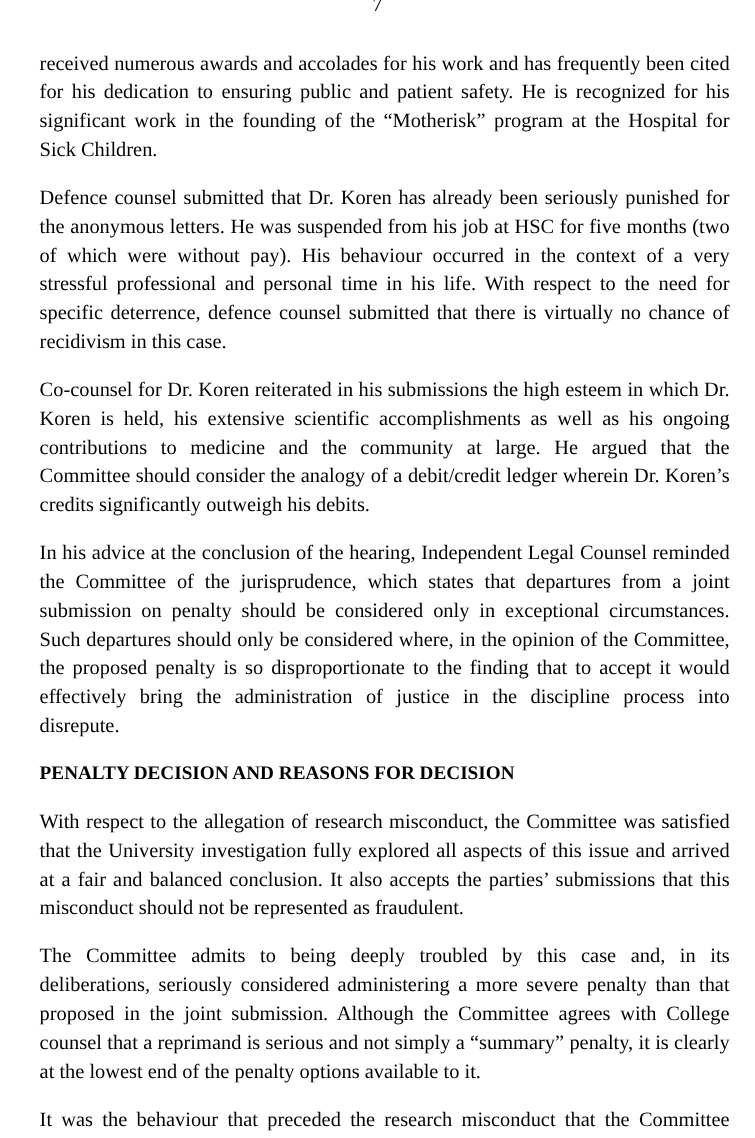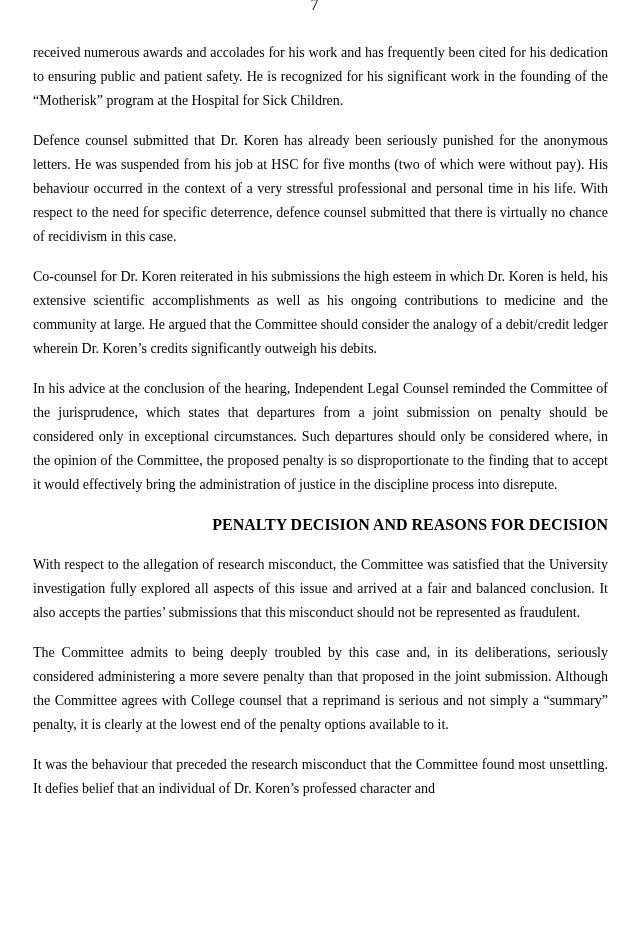--- a/index.html
+++ b/index.html
@@ -29,34 +29,34 @@
     font-size: 16px;
     line-height: 24px;
   }
   .content {
     position: absolute;
     top: 41px;
     left: 33px;
     width: 575px;
   }
   .para {
-    font-size: 14px;
+    font-size: 17px;
     line-height: 24px;
     text-align: justify;
     text-justify: inter-word;
     margin: 0 0 16px 0;
   }
   .para:last-child {
     margin-bottom: 11px;
   }
   .heading {
     font-size: 16px;
     line-height: 24px;
     font-weight: bold;
-    text-align: right;
+    text-align: left;
     margin: 0 0 16px 0;
   }
 </style>
 </head>
 <body>
 
 <div class="page">
   <div class="page-number">7</div>
 
   <div class="content">

